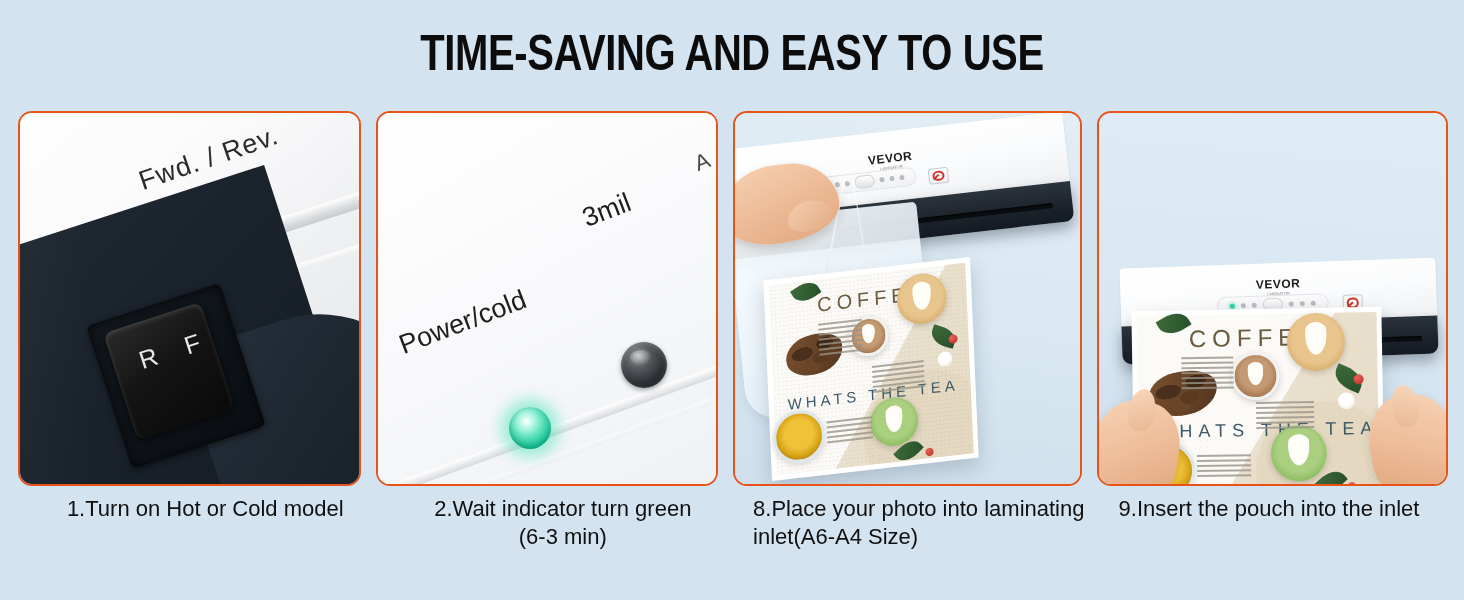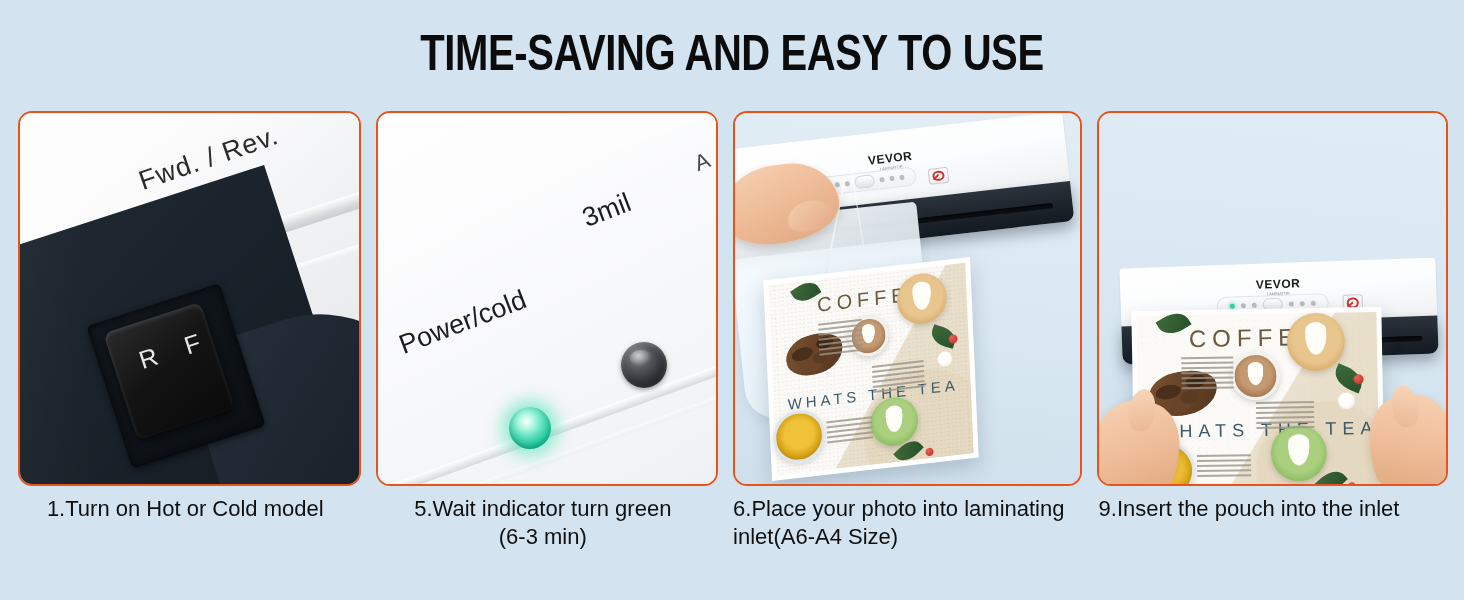--- a/index.html
+++ b/index.html
@@ -426,21 +426,21 @@
     position: absolute; right: 28px; top: 272px;
     width: 26px; height: 42px;
     background: linear-gradient(200deg,#f8d8bb,#e9b792);
     border-radius: 50% 50% 40% 40%;
     transform: rotate(-10deg);
   }
 
   
   .captions {
     position: absolute;
-    top: 495px; left: 14px; width: 1430px;
+    top: 495px; left: 34px; width: 1430px;
     display: flex; gap: 15px;
   }
   .cap {
     font-size: 22px; line-height: 28px;
     color: #101010; text-align: center;
   }
   .cap1 { width: 345px; }
   .cap2 { width: 345px; }
   .cap3 { width: 351px; text-align: left; padding-left: 4px; }
   .cap4 { width: 354px; text-align: left; padding-left: 6px; }
@@ -639,23 +639,23 @@
     </div>
   </div>
 
 </div>
 
 <div class="captions">
   <div class="cap cap1">
     <div>1.Turn on Hot or Cold model</div>
   </div>
   <div class="cap cap2">
-    <div>5.Wait indicator turn green</div>
+    <div>2.Wait indicator turn green</div>
     <div>(6-3 min)</div>
   </div>
   <div class="cap cap3">
-    <div>6.Place your photo into laminating</div>
+    <div>8.Place your photo into laminating</div>
     <div>inlet(A6-A4 Size)</div>
   </div>
   <div class="cap cap4">
     <div>9.Insert the pouch into the inlet</div>
   </div>
 </div>
 
 </body></html>

